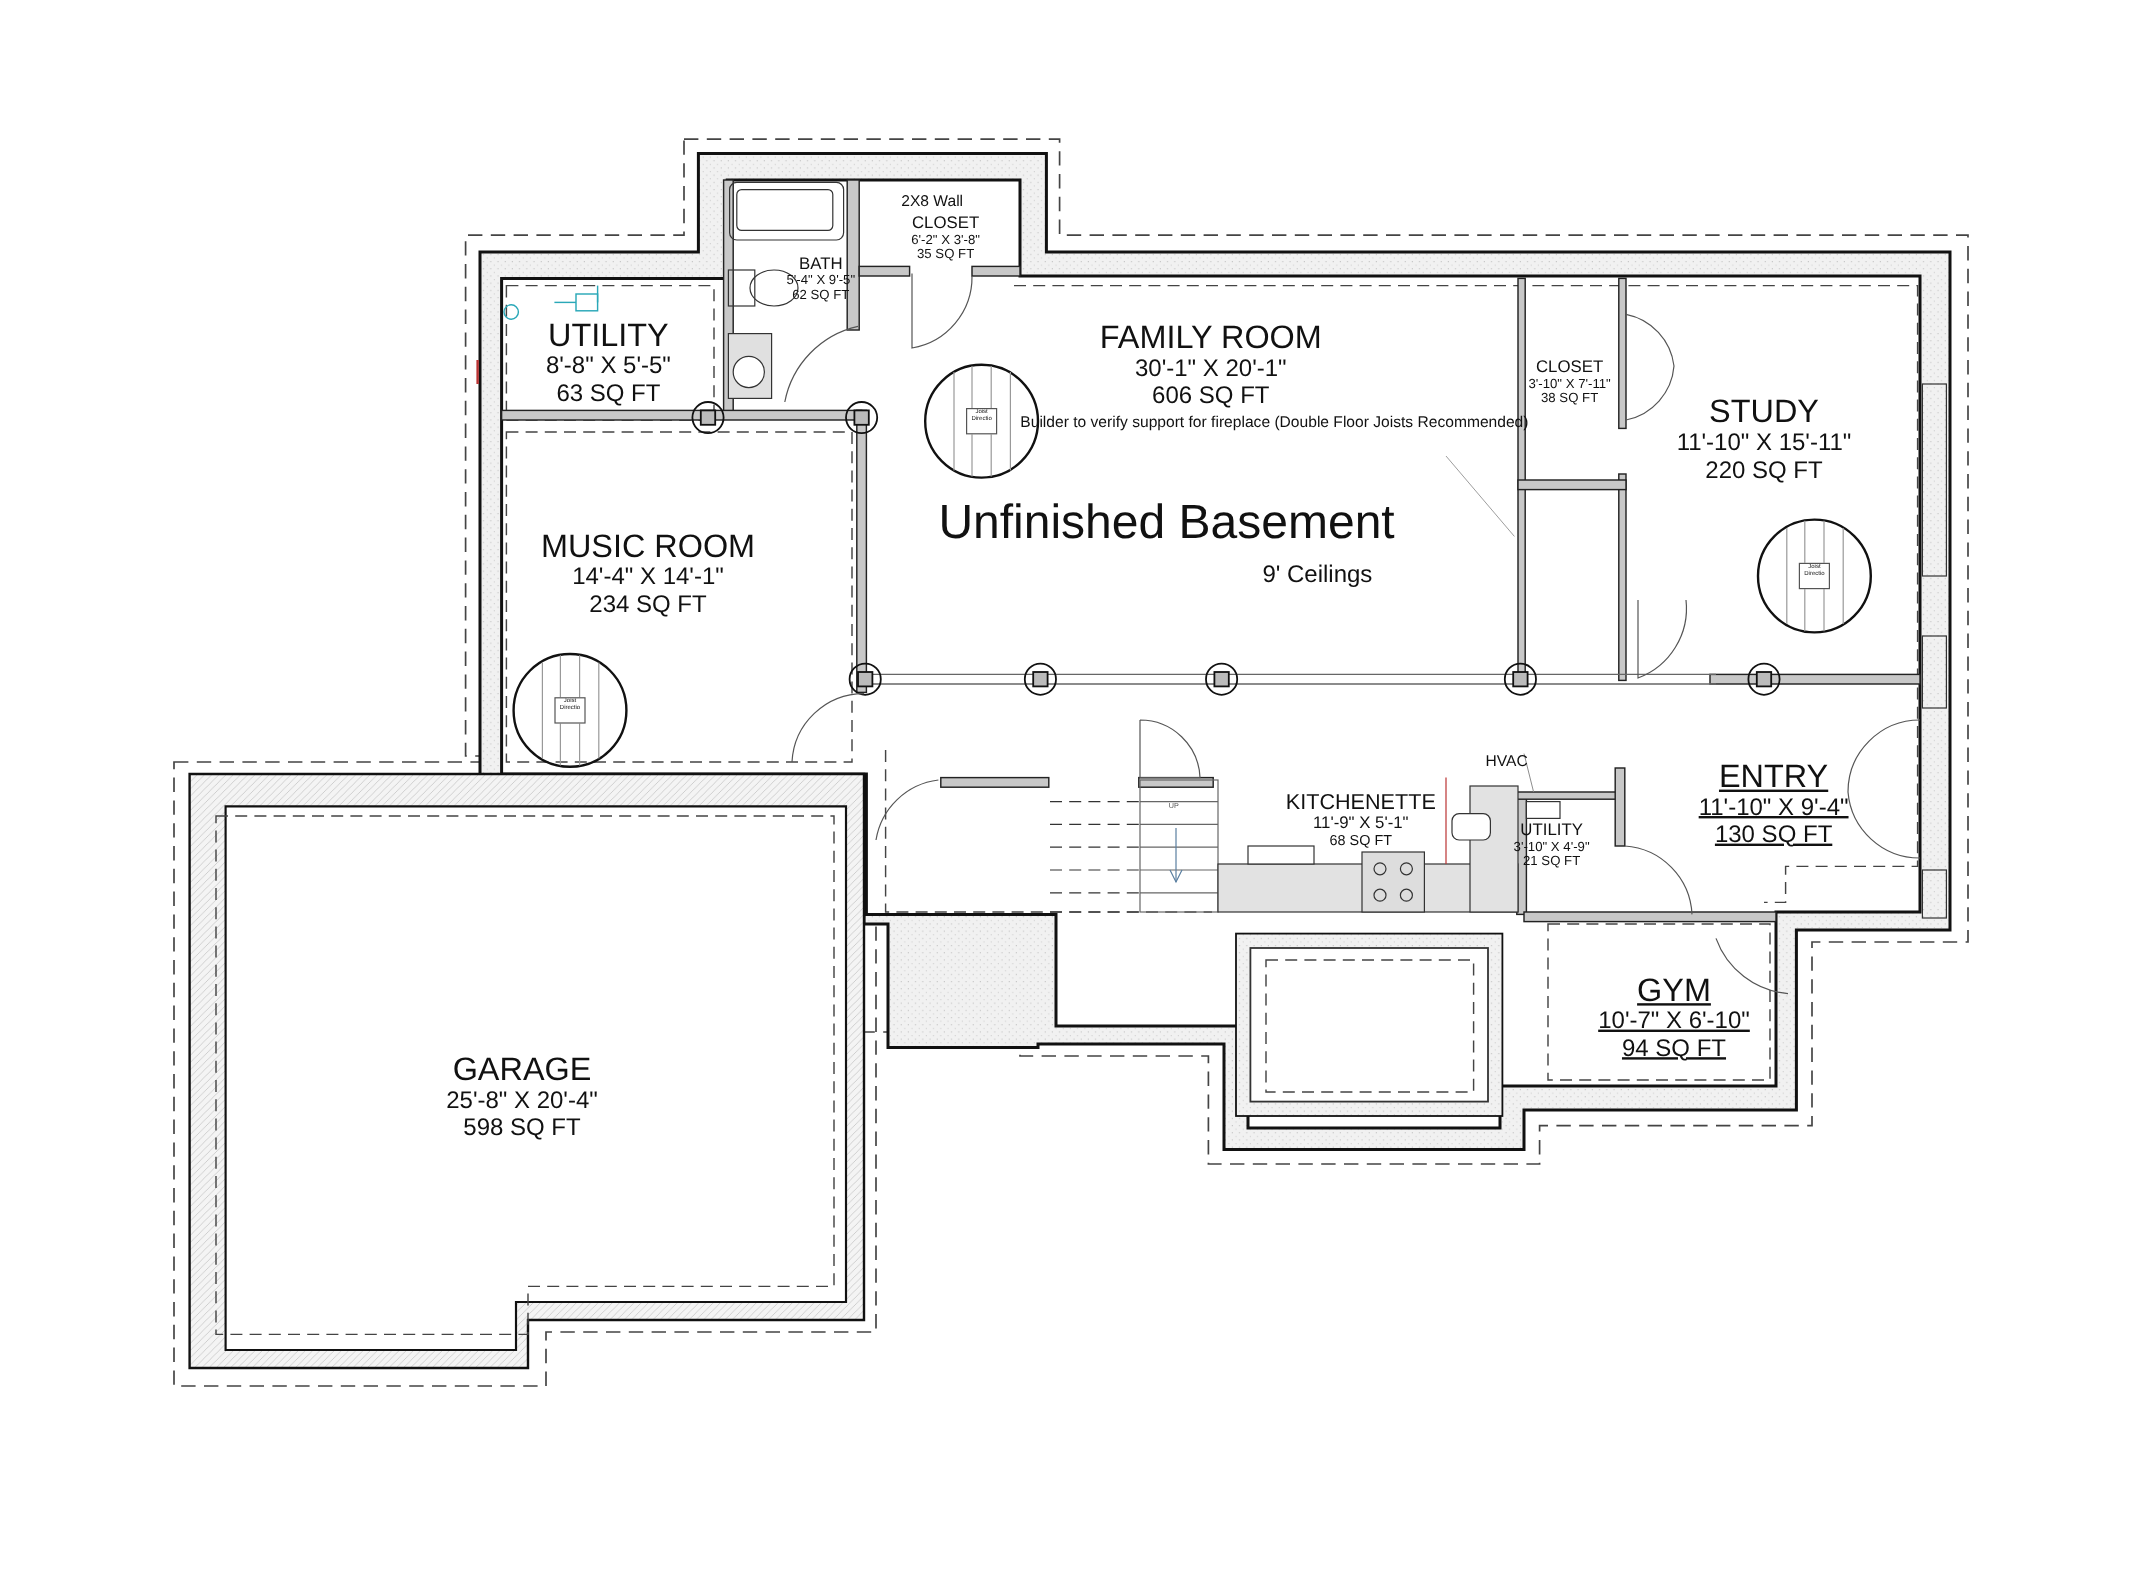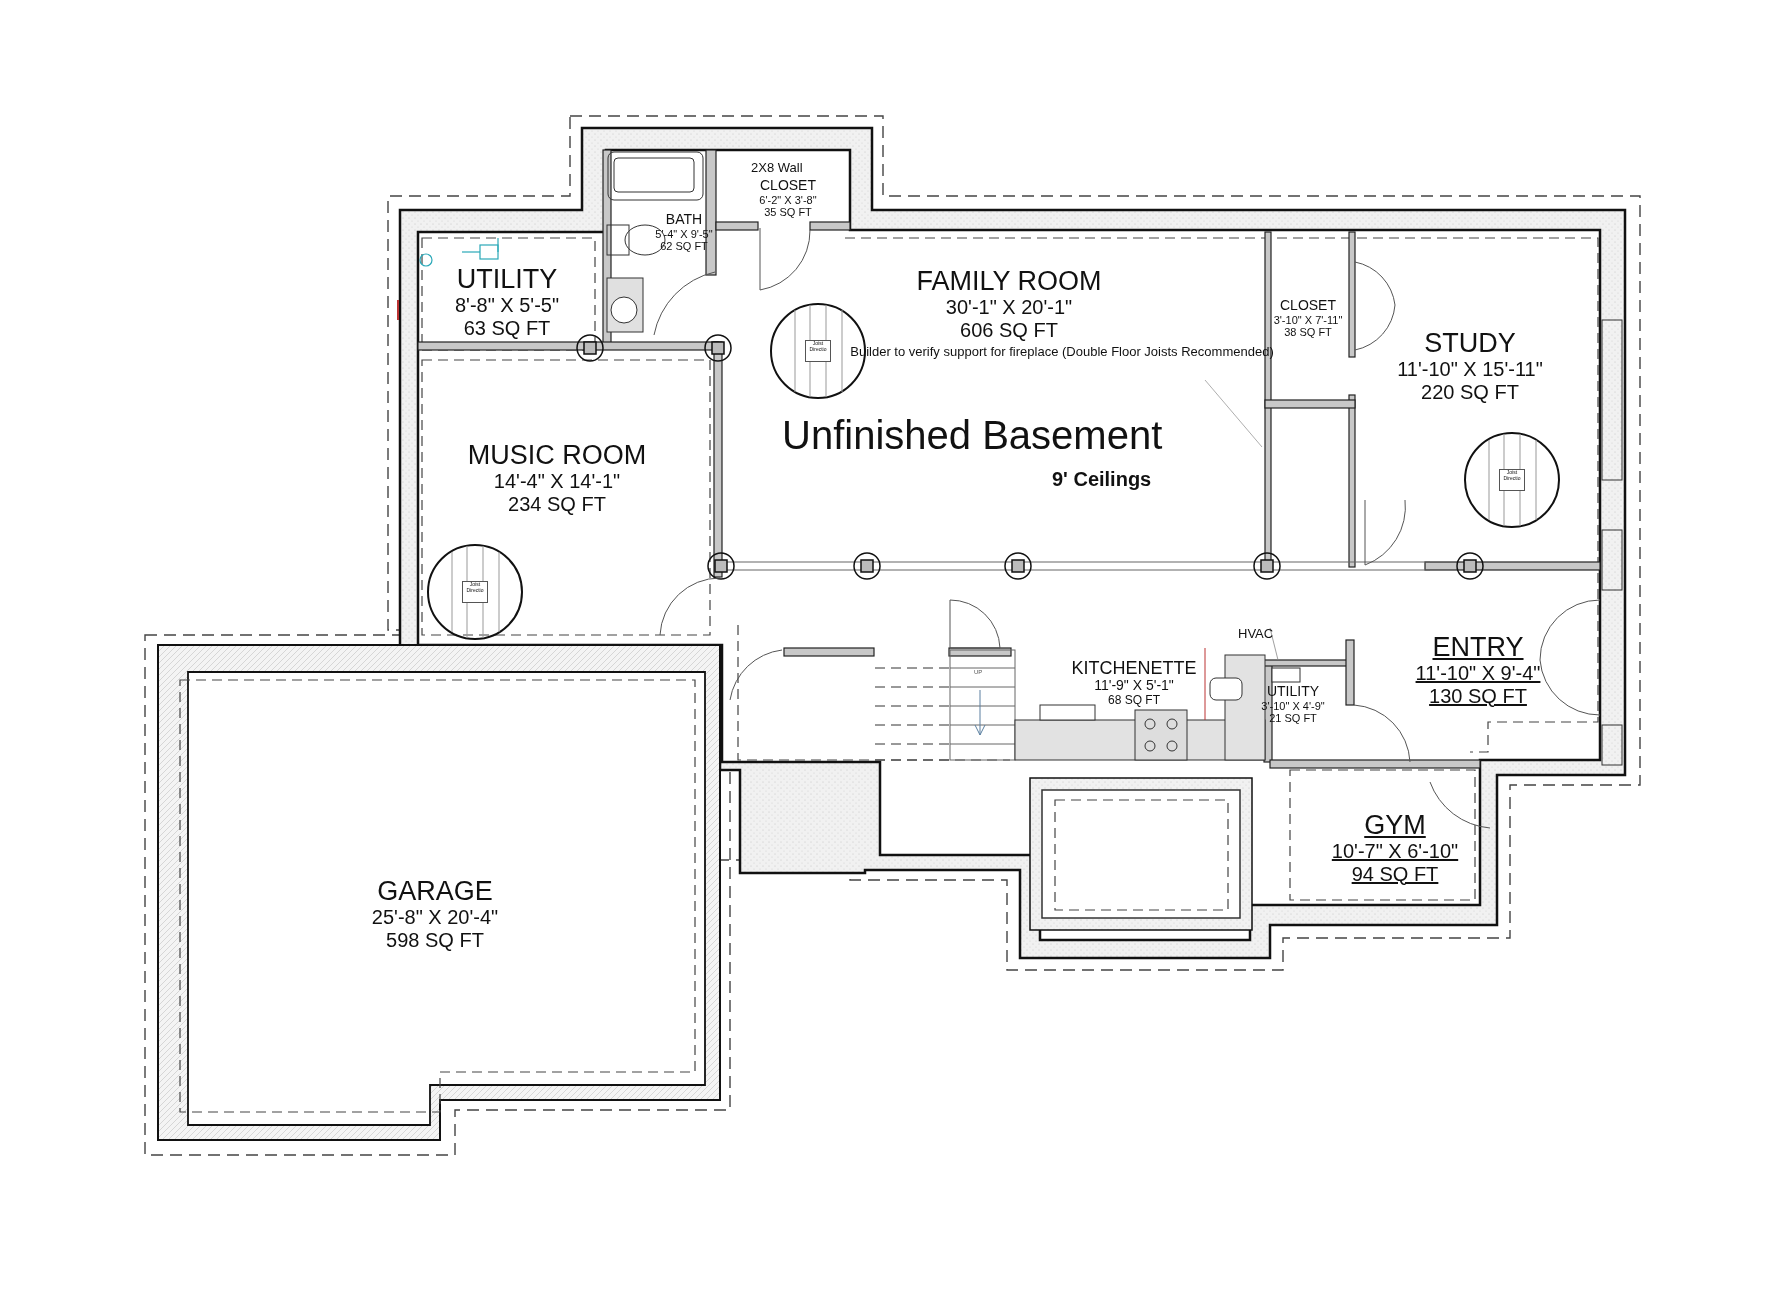--- a/index.html
+++ b/index.html
@@ -6,21 +6,21 @@
   body { width:1786px; height:1310px; position:relative; overflow:hidden; font-family:"Liberation Sans", sans-serif; color:#111; }
   svg.plan { position:absolute; left:0; top:0; width:1786px; height:1310px; }
   .lbl { position:absolute; text-align:center; line-height:1.12; white-space:nowrap; transform:translateX(-50%); }
   .lbl .t { display:block; }
   .room-xl .name { font-size:27px; }
   .room-xl .dim, .room-xl .area { font-size:20px; }
   .room-s .name { font-size:14px; }
   .room-s .dim, .room-s .area { font-size:11px; }
   .note { position:absolute; font-size:13px; text-align:center; line-height:1.2; white-space:nowrap; transform:translateX(-50%); }
   .big { position:absolute; font-size:40px; line-height:1.15; }
-  .ceil { position:absolute; font-size:20px;font-weight:bold; }
+  .ceil { position:absolute; font-size:20px; }
   .tag { position:absolute; font-size:13px; }
   .joist { position:absolute; width:24px; height:20px; border:1px solid #555; background:#fff; font-size:5px; text-align:center; line-height:1.1; transform:translate(-50%,-50%); overflow:hidden; }
   .up { position:absolute; font-size:6px; color:#555; }
 </style>
 </head>
 <body>
 
 <svg class="plan" viewBox="0 0 1786 1310" xmlns="http://www.w3.org/2000/svg">
   <defs>
     <pattern id="stipple" width="6" height="6" patternUnits="userSpaceOnUse">
@@ -238,21 +238,21 @@
 <div class="lbl room-s" style="left:1308px; top:298px;">
   <span class="t name">CLOSET</span>
   <span class="t dim">3'-10" X 7'-11"</span>
   <span class="t area">38 SQ FT</span>
 </div>
 <div class="lbl room-xl" style="left:1470px; top:328px;">
   <span class="t name">STUDY</span>
   <span class="t dim">11'-10" X 15'-11"</span>
   <span class="t area">220 SQ FT</span>
 </div>
-<div class="lbl room-xl" style="left:557px; top:440px;">
+<div class="lbl room-xl" style="left:540px; top:440px;">
   <span class="t name">MUSIC ROOM</span>
   <span class="t dim">14'-4" X 14'-1"</span>
   <span class="t area">234 SQ FT</span>
 </div>
 <div class="lbl room-s" style="left:1134px; top:658px; font-size:12px;">
   <span class="t name" style="font-size:18px;">KITCHENETTE</span>
   <span class="t dim" style="font-size:14px;">11'-9" X 5'-1"</span>
   <span class="t area" style="font-size:12px;">68 SQ FT</span>
 </div>
 <div class="lbl room-s" style="left:1293px; top:684px;">

